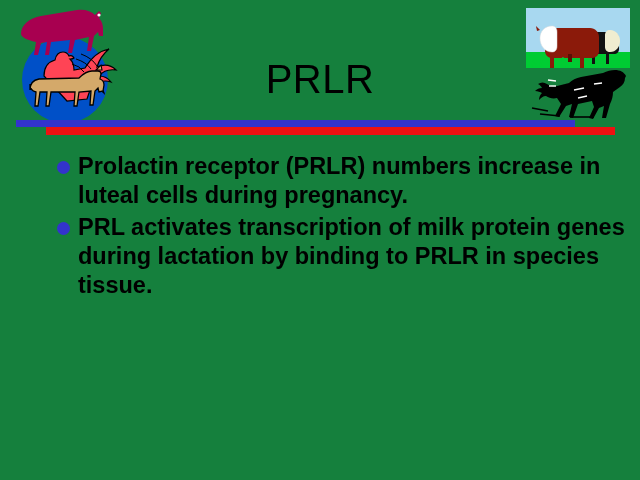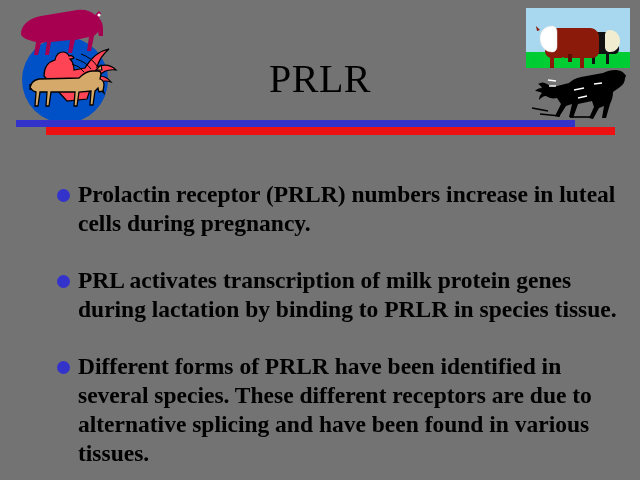--- a/index.html
+++ b/index.html
@@ -4,23 +4,23 @@
 <style>
   html, body {
     margin: 0;
     padding: 0;
     background: #ffffff;
   }
   #slide {
     position: relative;
     width: 640px;
     height: 480px;
-    background: #737373;
+    background: #15803d;
     overflow: hidden;
-    font-family: Liberation Serif, serif;
+    font-family: Liberation Sans, sans-serif;
   }
 
   
   #logo-left {
     position: absolute;
     left: 8px;
     top: 2px;
     width: 112px;
     height: 126px;
   }
@@ -89,21 +89,20 @@
     height: 13px;
     border-radius: 50%;
     background: #3333cc;
   }
   .bullet-text {
     font-size: 23.5px;
     line-height: 29px;
     font-weight: bold;
     color: #000000;
     text-align: left;
-    margin-top: 28px;
   }
 </style>
 </head>
 <body>
 
 <div id="slide">
 
   <div id="logo-left">
     <svg width="112" height="126" viewBox="0 0 112 126" xmlns="http://www.w3.org/2000/svg">
 
@@ -302,20 +301,16 @@
     <div class="bullet-item">
       <span class="bullet-marker"></span>
       <div class="bullet-text">Prolactin receptor (PRLR) numbers increase in luteal cells during pregnancy.</div>
     </div>
 
     <div class="bullet-item">
       <span class="bullet-marker"></span>
       <div class="bullet-text">PRL activates transcription of milk protein genes during lactation by binding to PRLR in species tissue.</div>
     </div>
 
-    <div class="bullet-item">
-      <span class="bullet-marker"></span>
-      <div class="bullet-text">Different forms of PRLR have been identified in several species.  These different receptors are due to alternative splicing and have been found in various tissues.</div>
-    </div>
 
   </div>
 
 </div>
 
 </body></html>

